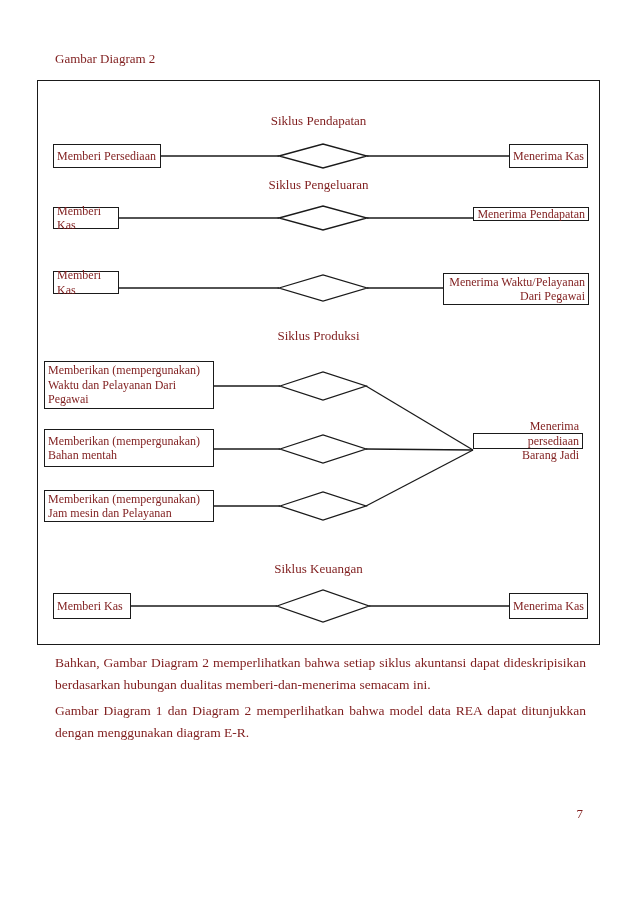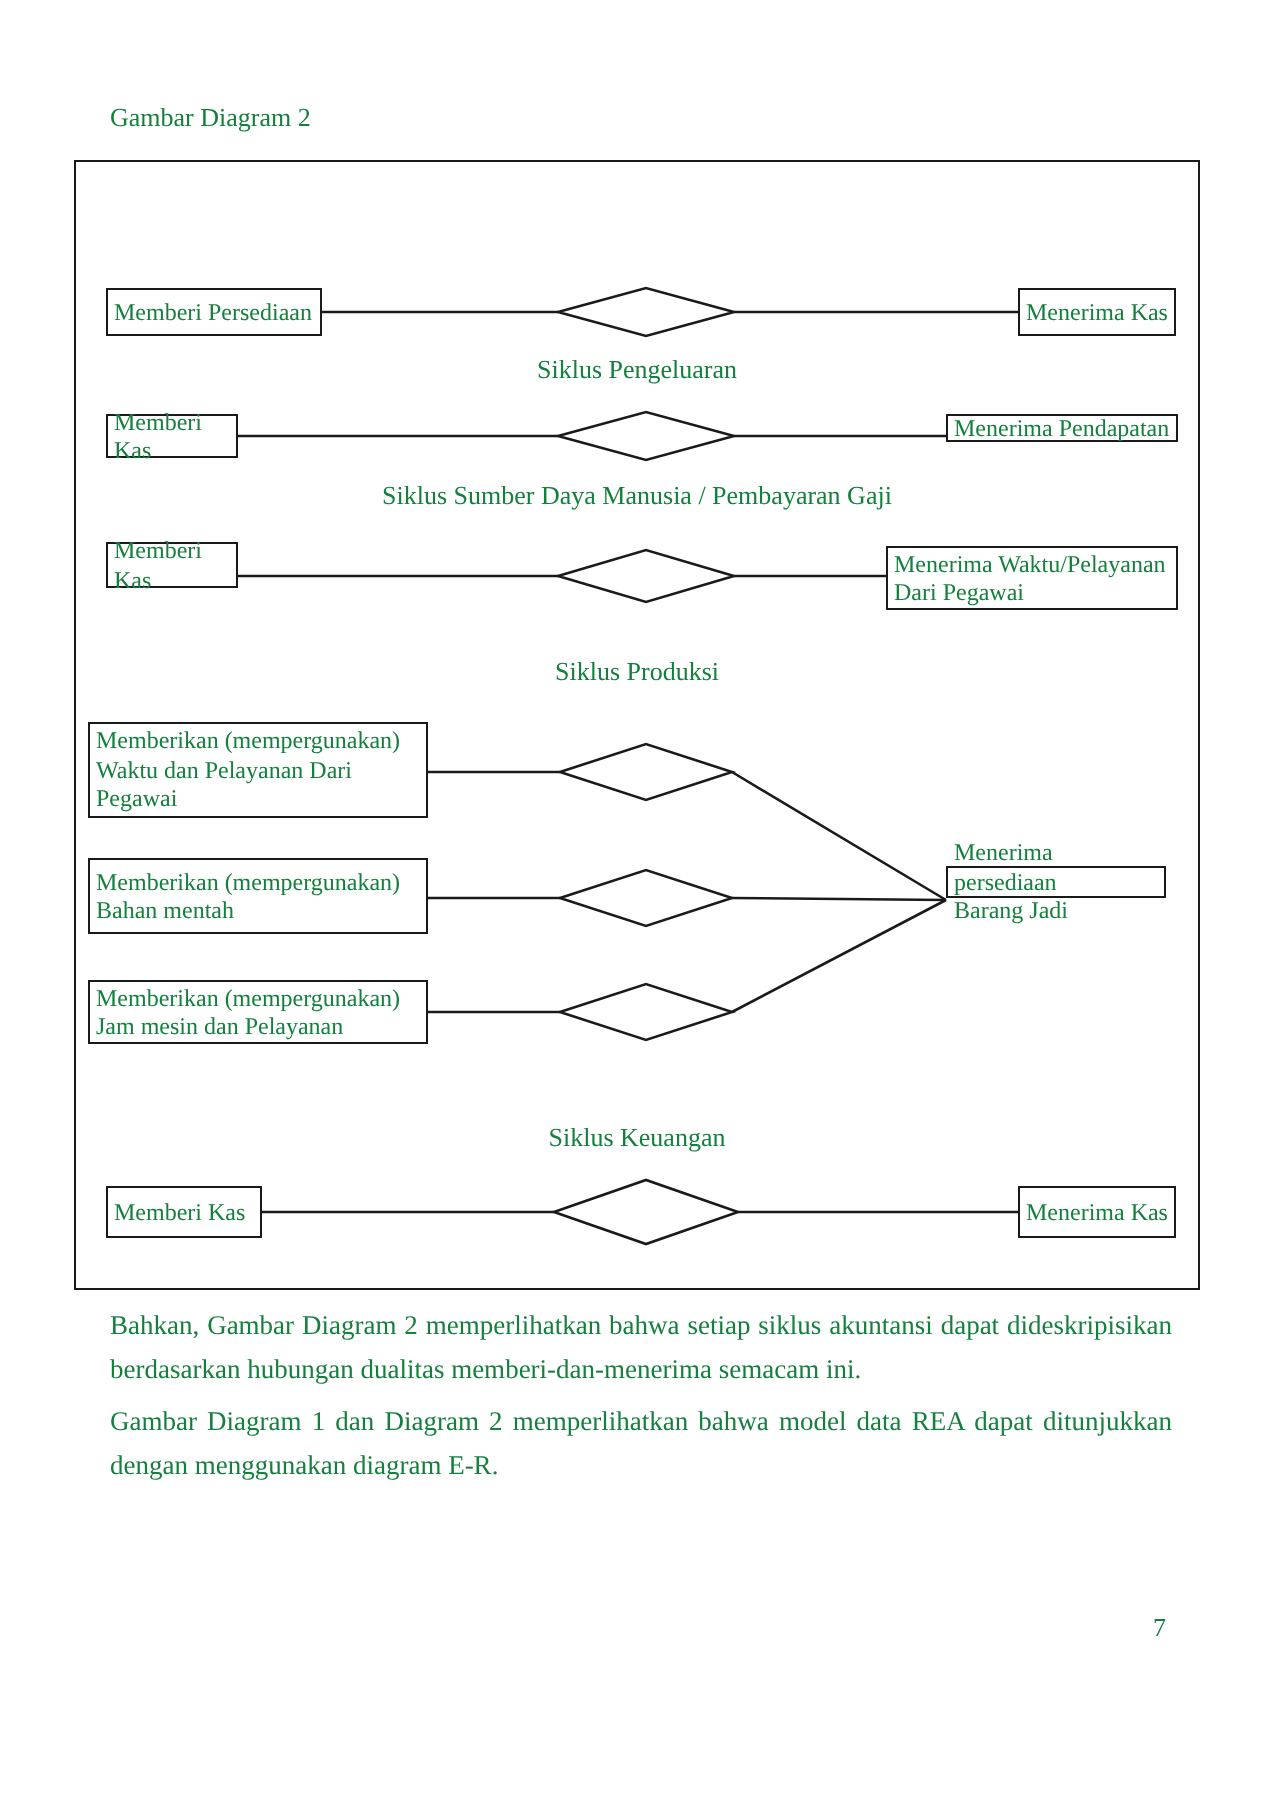--- a/index.html
+++ b/index.html
@@ -1,21 +1,21 @@
 <!DOCTYPE html>
 <html><head>
 <meta charset="utf-8">
 <style>
   html,body{margin:0;padding:0;background:#e8e8e8;}
   .page{
     position:relative;
     width:638px;height:905px;
     background:#ffffff;
     font-family:"Liberation Serif", serif;
-    color:#15803d;
+    color:#7f1d1d;
     margin:0 auto;
     overflow:hidden;
   }
   .caption{
     position:absolute;left:55px;top:51px;
     font-size:13px;
   }
   .diagram-frame{
     position:absolute;left:37px;top:80px;
     width:563px;height:565px;
@@ -32,21 +32,21 @@
   .entity{
     position:absolute;
     border:1.5px solid #1a1a1a;
     background:#ffffff;
     box-sizing:border-box;
     font-size:12px;line-height:14.5px;
     white-space:pre-line;
     padding:1px 3px;
     display:flex;flex-direction:column;justify-content:center;
   }
-  .entity.center{text-align:left;}
+  .entity.center{text-align:right;}
   .para{
     position:absolute;left:55px;width:531px;
     font-size:13.5px;line-height:22px;
     text-align:justify;
   }
   .page-number{
     position:absolute;top:806px;right:55px;
     font-size:13px;
   }
 </style>
@@ -81,28 +81,28 @@
       <polygon fill="#ffffff" points="242,368 285,354 328,368 285,382"></polygon>
       <line x1="176" y1="425" x2="242" y2="425"></line>
       <line x1="328" y1="425" x2="435" y2="369"></line>
       <polygon fill="#ffffff" points="242,425 285,411 328,425 285,439"></polygon>
 
       <line x1="93" y1="525" x2="239" y2="525"></line>
       <line x1="331" y1="525" x2="471" y2="525"></line>
       <polygon fill="#ffffff" points="239,525 285,509 331,525 285,541"></polygon>
     </svg>
 
+    <div class="cycle-title" style="top:32px">Siklus Pendapatan</div>
     <div class="entity" style="left:15px;top:63px;width:108px;height:24px">Memberi Persediaan</div>
     <div class="entity center" style="left:471px;top:63px;width:79px;height:24px">Menerima Kas</div>
 
     <div class="cycle-title" style="top:96px">Siklus Pengeluaran</div>
     <div class="entity" style="left:15px;top:126px;width:66px;height:22px">Memberi Kas</div>
     <div class="entity center" style="left:435px;top:126px;width:116px;height:14px">Menerima Pendapatan</div>
 
-    <div class="cycle-title" style="top:159px">Siklus Sumber Daya Manusia / Pembayaran Gaji</div>
     <div class="entity" style="left:15px;top:190px;width:66px;height:23px">Memberi Kas</div>
     <div class="entity center" style="left:405px;top:192px;width:146px;height:32px">Menerima Waktu/Pelayanan
 Dari Pegawai</div>
 
     <div class="cycle-title" style="top:247px">Siklus Produksi</div>
     <div class="entity" style="left:6px;top:280px;width:170px;height:48px">Memberikan (mempergunakan)
 Waktu dan Pelayanan Dari
 Pegawai</div>
     <div class="entity" style="left:6px;top:348px;width:170px;height:38px">Memberikan (mempergunakan)
 Bahan mentah</div>

